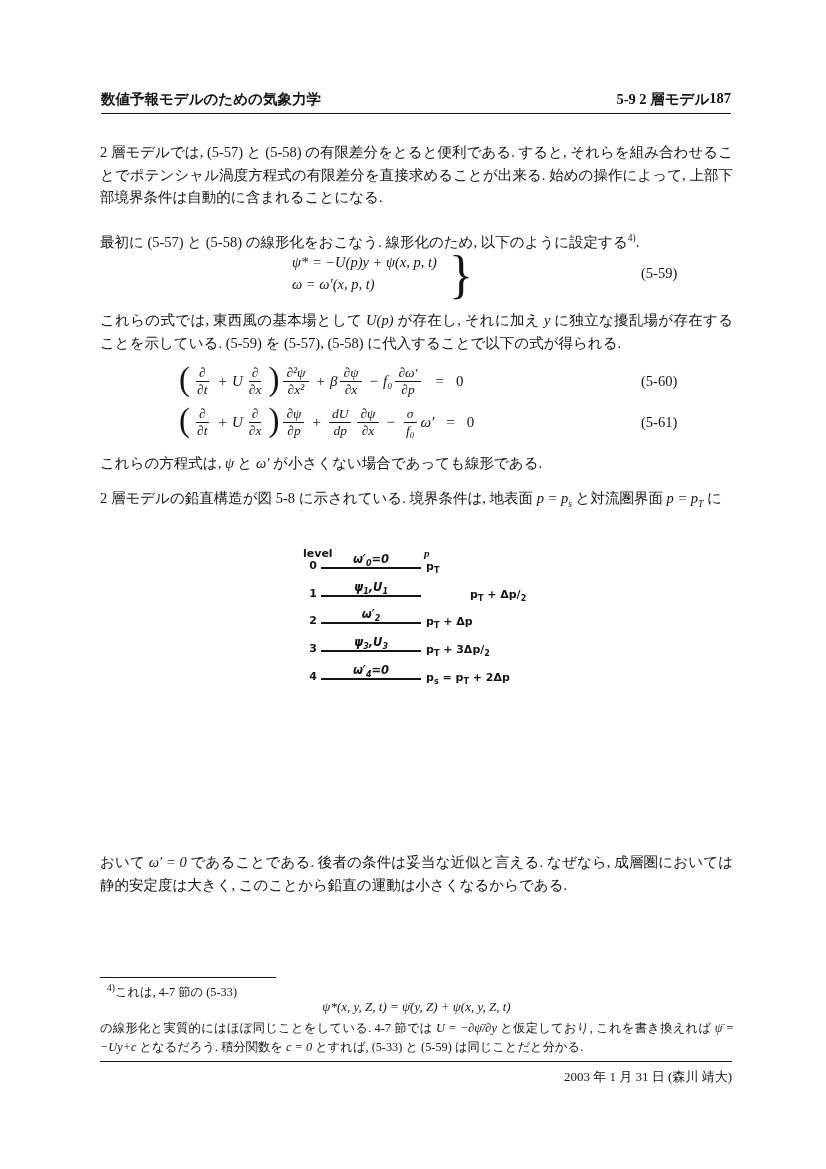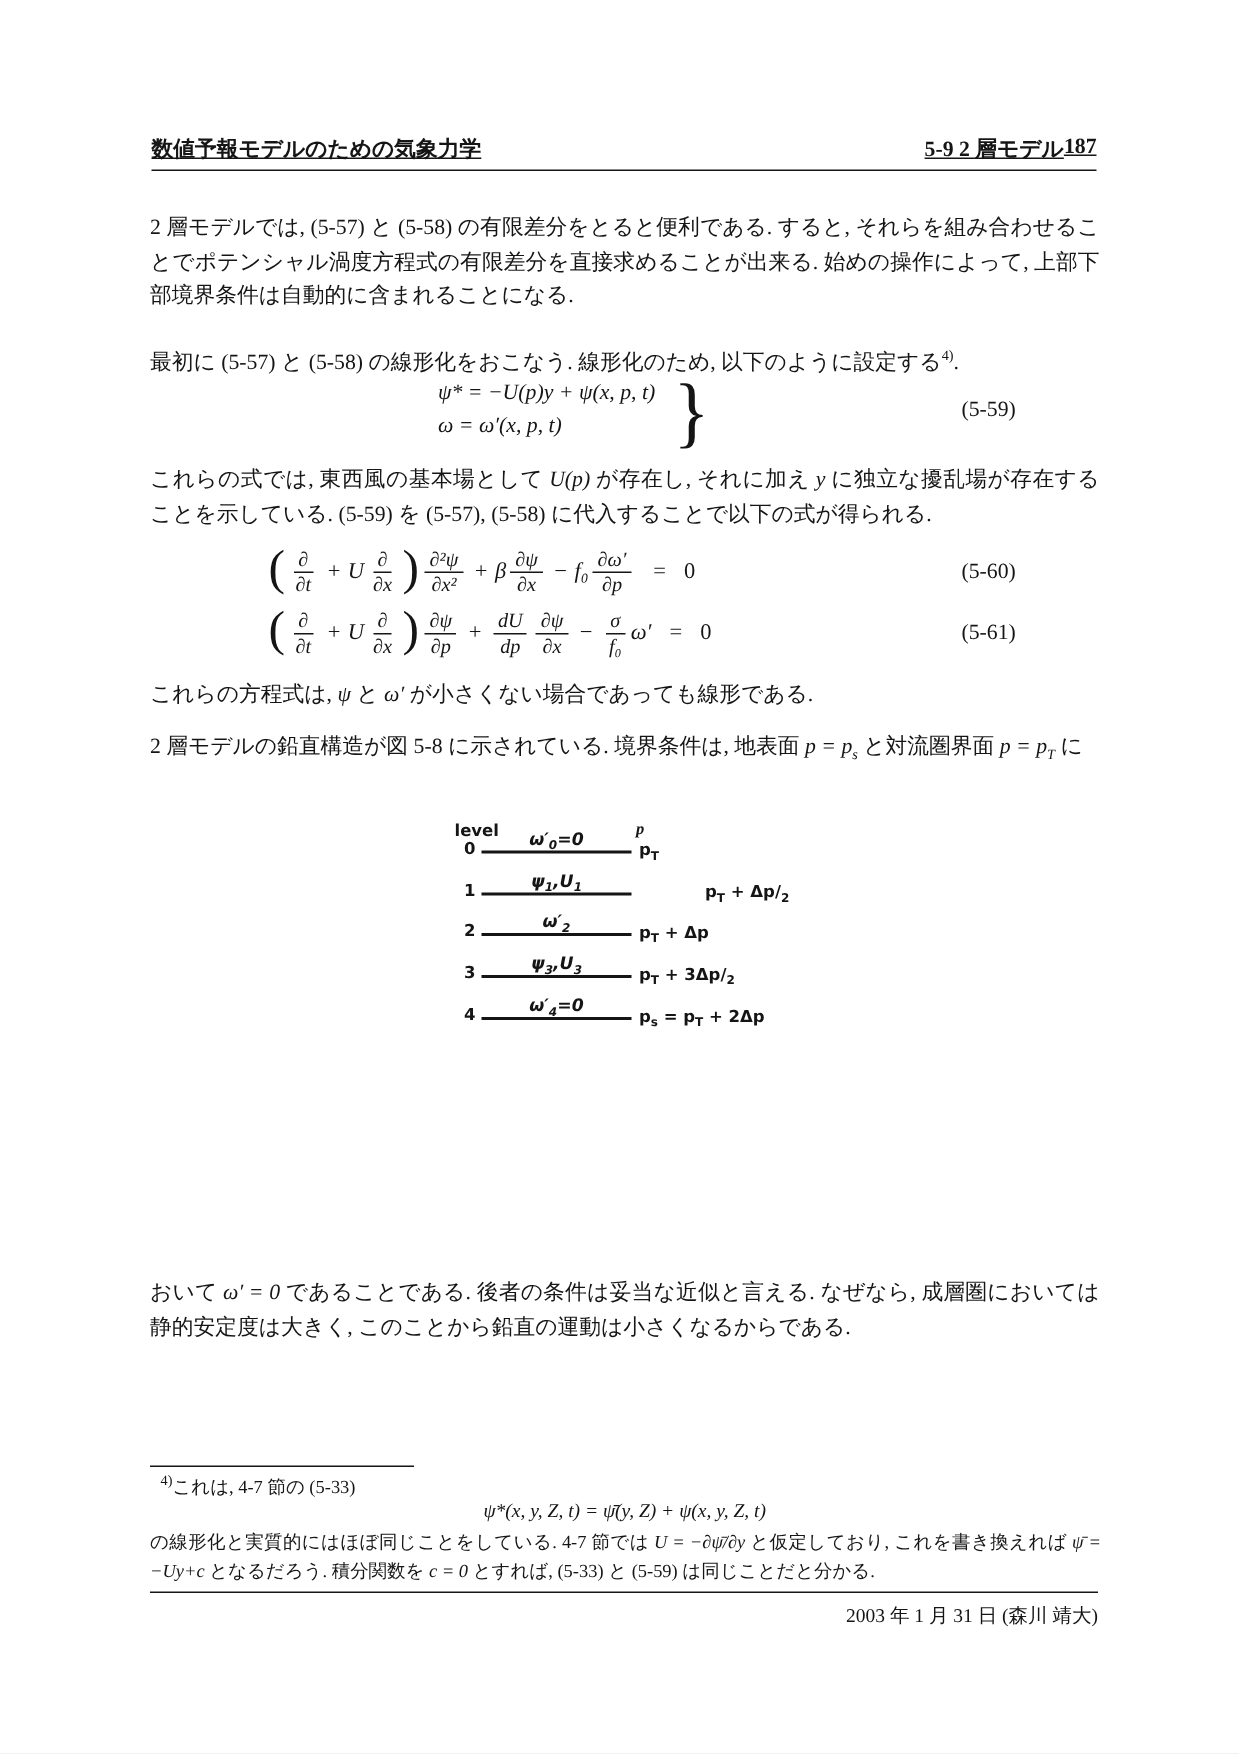--- a/index.html
+++ b/index.html
@@ -4,21 +4,21 @@
 <style>
   html,body { margin:0; padding:0; background:#e8e8e8; }
   .page {
     position:relative; width:826px; height:1169px; margin:0 auto;
     background:#ffffff; color:#151515; overflow:hidden;
     font-family:"Liberation Serif","DejaVu Serif",serif;
   }
   .abs { position:absolute; }
   
   .hdr { top:90px; left:101px; width:630px; display:flex; justify-content:space-between;
-         font-weight:bold; font-size:14.5px;text-decoration:underline; }
+         font-weight:bold; font-size:14.5px; }
   .hdr-right { display:flex; }
   .hdr-rule { top:113px; left:101px; width:630px; border-top:1.6px solid #151515; }
   
   .para { left:100px; width:633px; font-size:14.5px; line-height:22.5px;
           text-align:justify; overflow-wrap:anywhere; word-break:break-all; }
   .mi { font-style:italic; font-family:"Liberation Serif","DejaVu Serif",serif; word-break:keep-all; }
   sub { font-size:9.5px; } sup { font-size:9.5px; }
   
   .eqnum { position:absolute; left:641px; font-size:14.5px; font-style:normal; }
   .eq559-lines { position:absolute; left:292px; top:0; font-size:14.5px; line-height:22px; }

